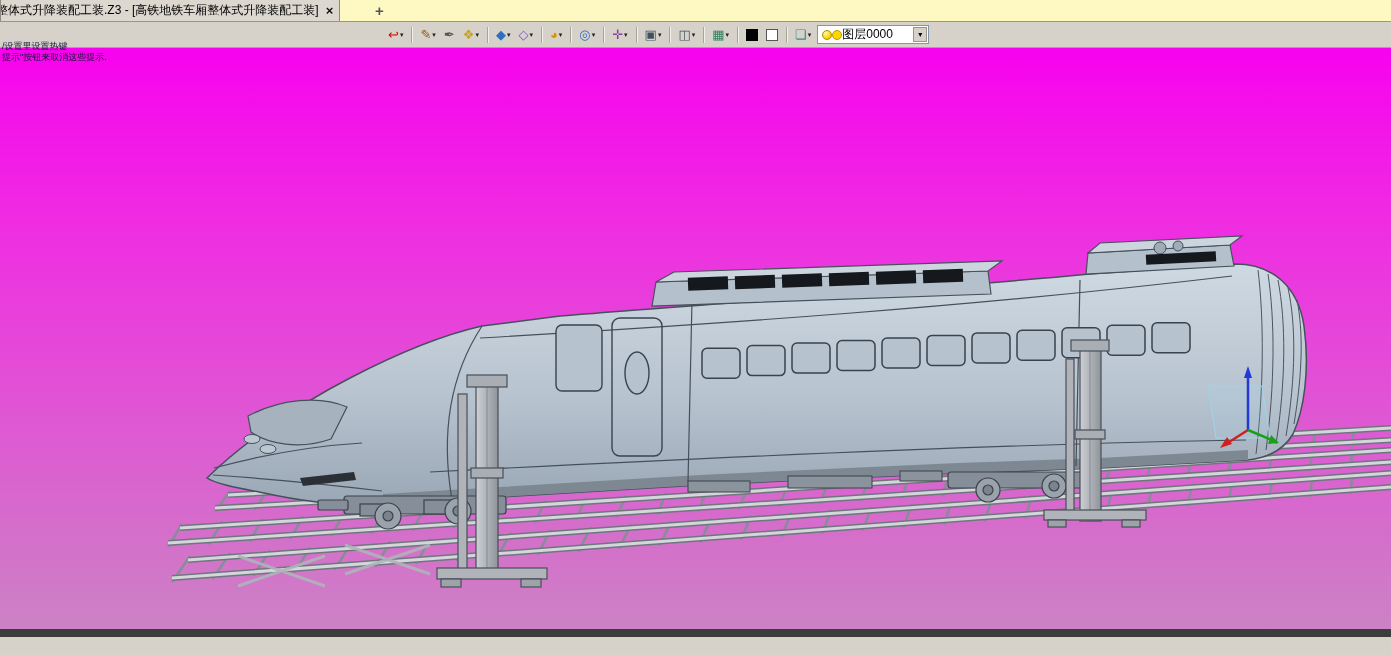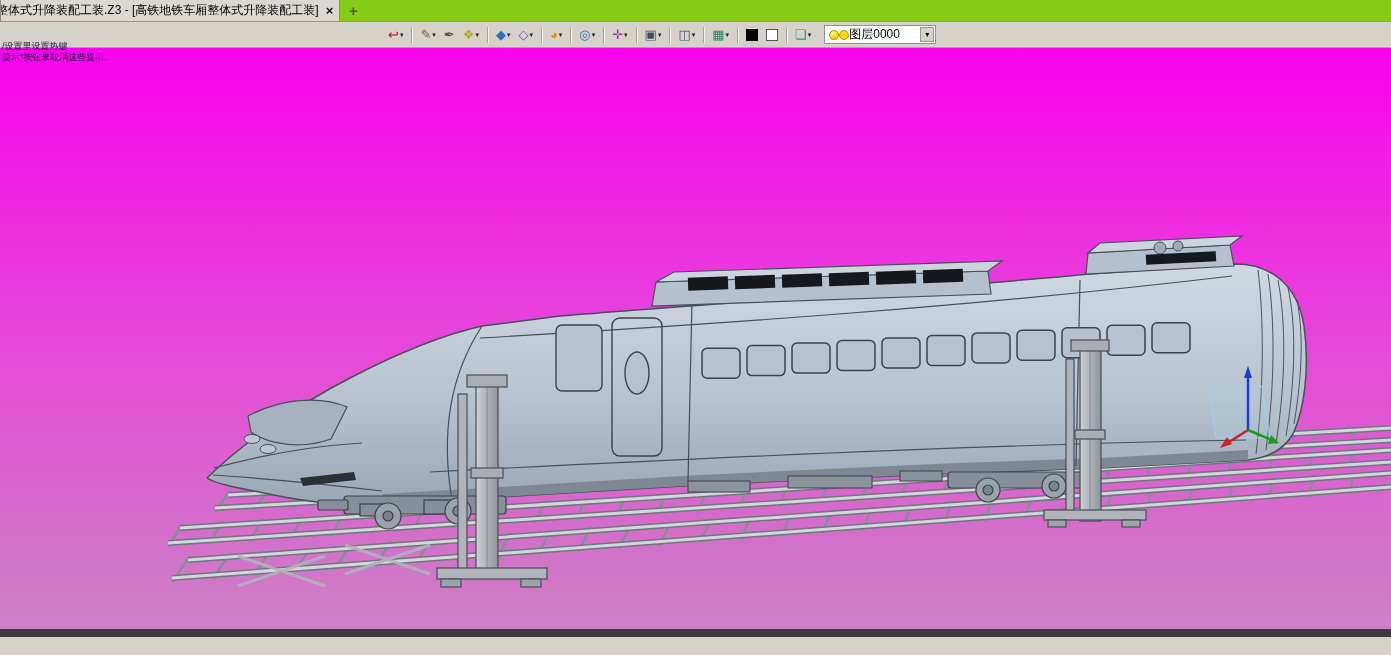--- a/index.html
+++ b/index.html
@@ -4,22 +4,23 @@
 <style>
   * { box-sizing: border-box; }
   html, body { margin:0; padding:0; }
   body {
     width:1391px; height:655px; overflow:hidden;
     font-family:"Liberation Sans", sans-serif;
     background:#d6d2ca;
   }
   
   .tabbar {
-    height:22px; background:#84cc16; display:flex; align-items:stretch;
+    height:22px; background:#fef9c3; display:flex; align-items:stretch;
     border-bottom:1px solid #9a958c;
+    gap:26px;
   }
   .tab {
     display:flex; align-items:center; background:#dcd8d0;
     border-right:1px solid #8e897f; border-left:1px solid #8e897f;
     padding:0 6px 0 0; max-width:352px; overflow:hidden; white-space:nowrap;
   }
   .tab-title { font-size:12px; color:#000; margin-left:-5px; white-space:nowrap; }
   .tab-close { font-size:13px; font-weight:bold; color:#111; margin-left:7px; }
   .new-tab {
     width:26px; display:flex; align-items:center; justify-content:center;
@@ -32,21 +33,21 @@
   }
   .tool {
     display:flex; align-items:center; height:20px; padding:0 2px;
     border:1px solid transparent; cursor:default;
   }
   .glyph { font-size:13px; line-height:1; }
   .glyph.box { width:12px; height:12px; display:inline-block; }
   .dd { font-size:7px; color:#222; margin-left:1px; }
   .sep { width:1px; height:16px; background:#a8a49b; margin:0 3px; box-shadow:1px 0 0 #f2f0ec; }
   .layer-combo {
-    margin-left:8px; display:flex; align-items:center; background:#fff;
+    margin-left:1px; display:flex; align-items:center; background:#fff;
     border:1px solid #8694a8; height:19px; width:112px; padding:0 1px 0 4px;
     font-size:12px; color:#000;
   }
   .bulb {
     width:10px; height:10px; border-radius:50%;
     background:radial-gradient(circle at 35% 30%, #fff7b0, #ffd700 60%, #d4a900);
     border:1px solid #a98f00; flex:0 0 auto;
   }
   .layer-dot {
     width:10px; height:10px; border-radius:50%;

